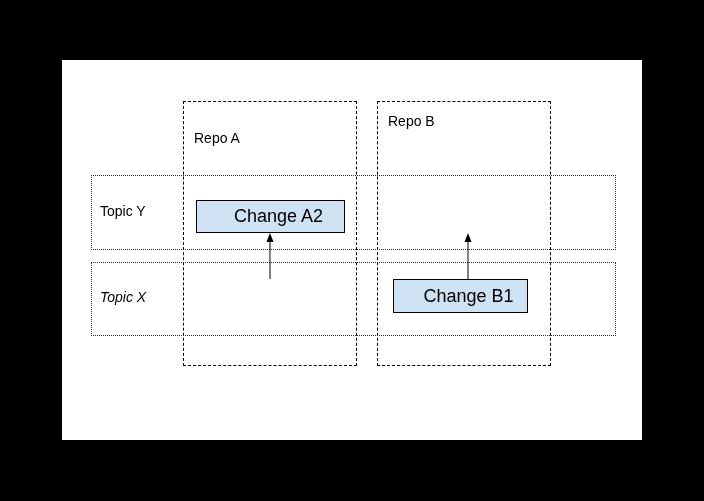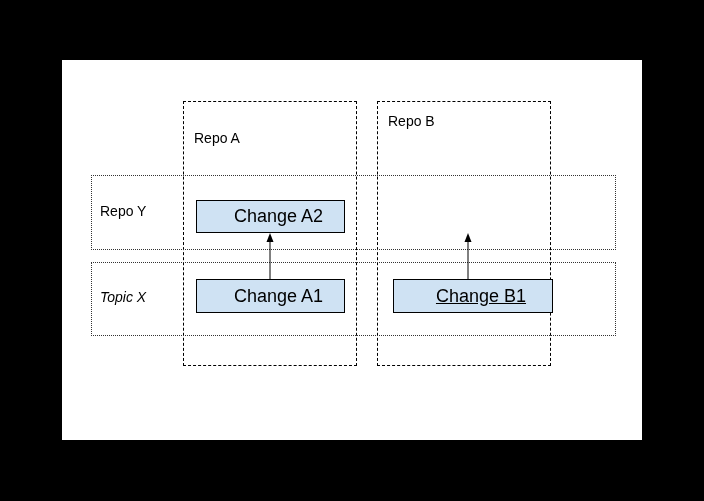--- a/index.html
+++ b/index.html
@@ -66,21 +66,21 @@
     align-items: center;
     justify-content: center;
     font-size: 18px;
     color: #000000;
     white-space: nowrap;
     padding-left: 16px;
   }
   .change-a2 { left: 134px; top: 140px; width: 149px; height: 33px; }
   .change-b2 { left: 331px; top: 140px; width: 150px; height: 33px; }
   .change-a1 { left: 134px; top: 219px; width: 149px; height: 34px; }
-  .change-b1 { left: 331px; top: 219px; width: 160px; height: 34px; text-decoration: underline; }
+  .change-b1 { left: 331px; top: 219px; width: 135px; height: 34px; }
   .arrow-layer {
     position: absolute;
     left: 0;
     top: 0;
     width: 580px;
     height: 380px;
     pointer-events: none;
   }
 </style>
 </head>
@@ -90,28 +90,25 @@
   <div class="surface">
 
     <div class="repo-box repo-a"></div>
     <div class="repo-box repo-b"></div>
 
     <div class="topic-box topic-y"></div>
     <div class="topic-box topic-x"></div>
 
     <div class="zone-label repo-a-label">Repo A</div>
     <div class="zone-label repo-b-label">Repo B</div>
-    <div class="zone-label topic-y-label">Repo Y</div>
+    <div class="zone-label topic-y-label">Topic Y</div>
     <div class="zone-label topic-x-label">Topic X</div>
 
     <div class="change-box change-a2" style="background-color: rgb(207, 226, 243);">
       <span>Change A2</span>
-    </div>
-    <div class="change-box change-a1" style="background-color: rgb(207, 226, 243);">
-      <span>Change A1</span>
     </div>
     <div class="change-box change-b1" style="background-color: rgb(207, 226, 243);">
       <span>Change B1</span>
     </div>
 
     <svg class="arrow-layer" viewBox="0 0 580 380" xmlns="http://www.w3.org/2000/svg">
       <g>
         <line x1="208" y1="219" x2="208" y2="180" stroke="#000000" stroke-width="1"></line>
         <polygon points="208,173 204.5,182 211.5,182" fill="#000000"></polygon>
       </g>

